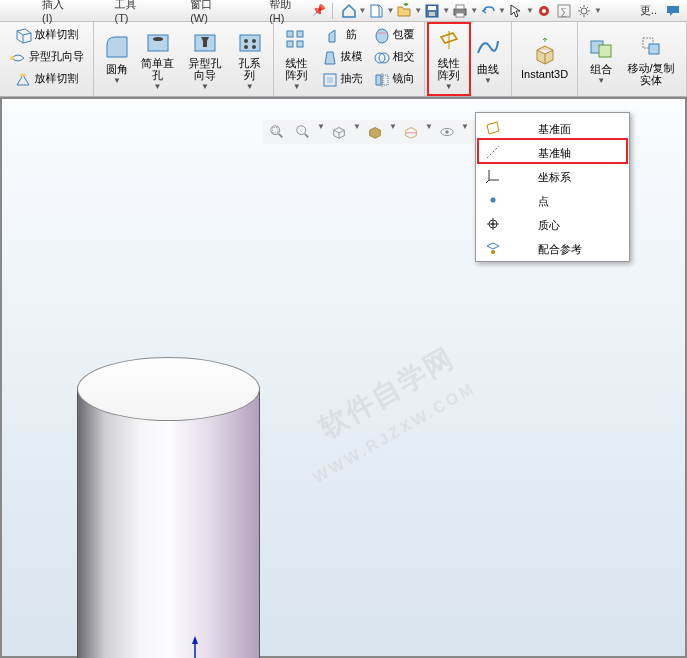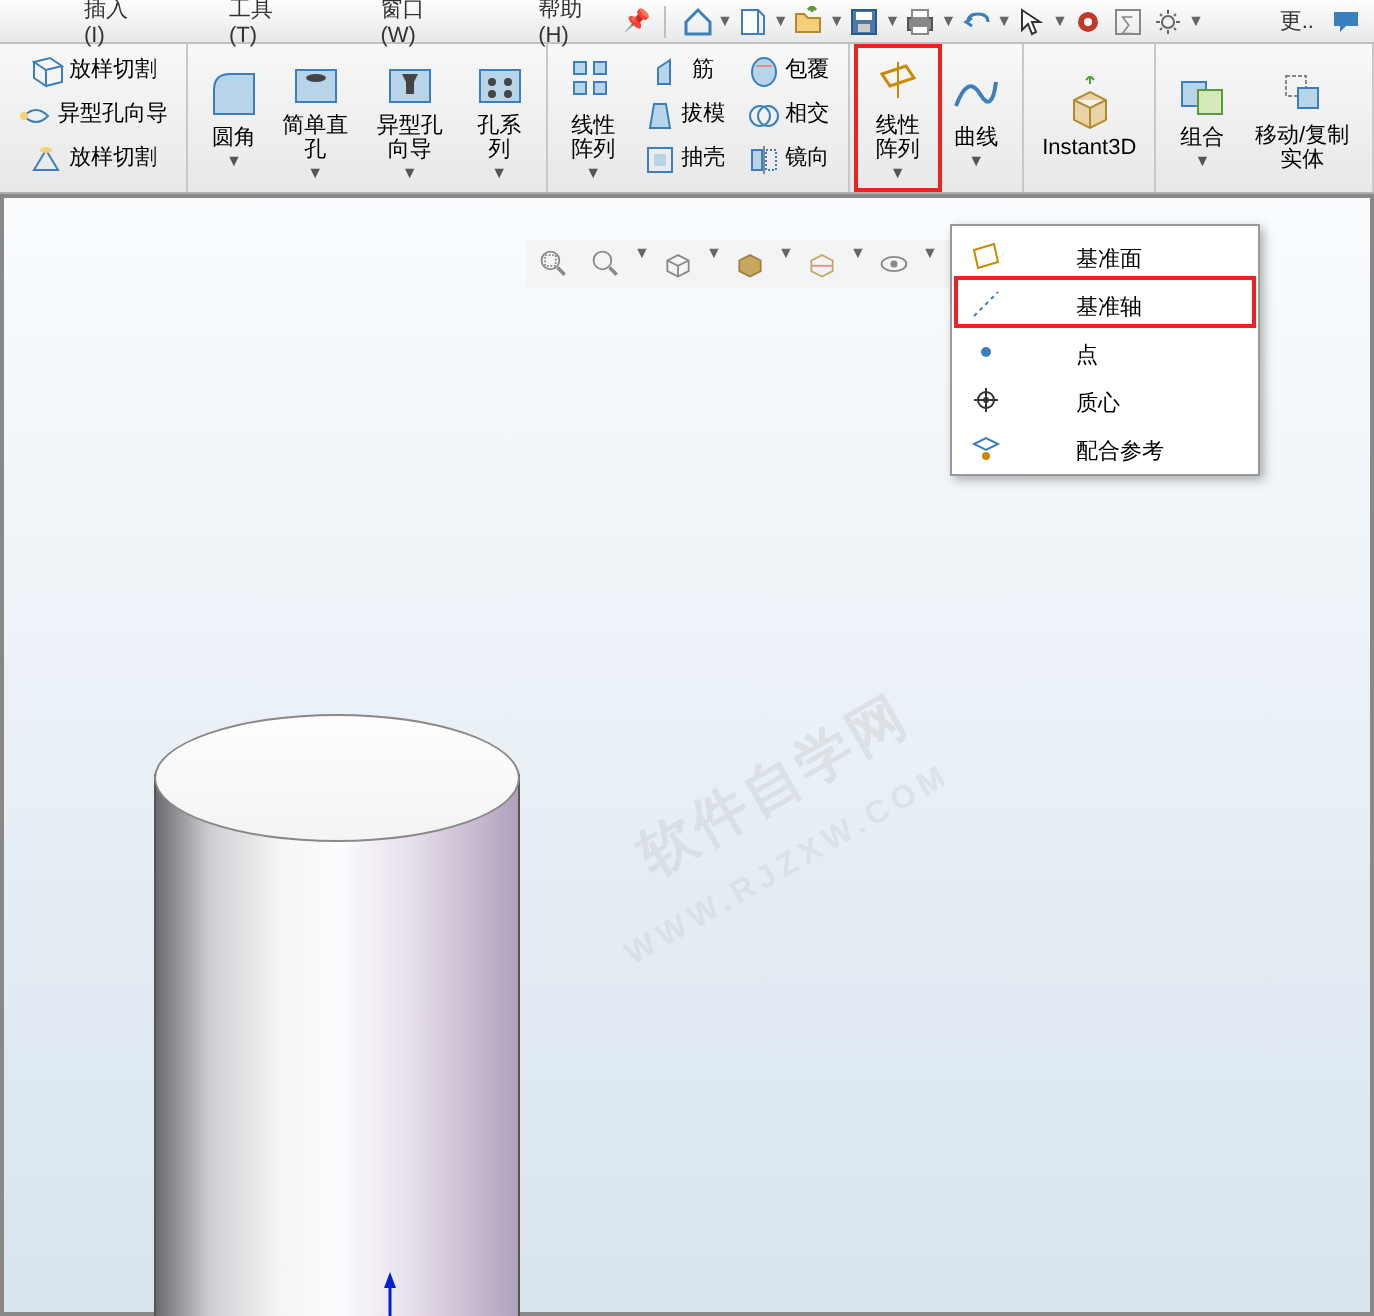--- a/index.html
+++ b/index.html
@@ -428,20 +428,30 @@
       <span class="ico">
         <svg viewBox="0 0 18 18">
           <line x1="3" y1="15" x2="15" y2="3" stroke="#3a80bc" stroke-dasharray="2,2"></line>
         </svg>
       </span>
       <span>基准轴</span>
     </div>
   <div class="dd-item">
       <span class="ico">
         <svg viewBox="0 0 18 18">
+          <line x1="5" y1="13" x2="5" y2="3" stroke="#333"></line>
+          <line x1="5" y1="13" x2="15" y2="13" stroke="#333"></line>
+          <line x1="5" y1="13" x2="2" y2="16" stroke="#333"></line>
+        </svg>
+      </span>
+      <span>坐标系</span>
+    </div>
+  <div class="dd-item">
+      <span class="ico">
+        <svg viewBox="0 0 18 18">
           <circle cx="9" cy="9" r="2.5" fill="#3a80bc"></circle>
         </svg>
       </span>
       <span>点</span>
     </div>
   <div class="dd-item">
       <span class="ico">
         <svg viewBox="0 0 18 18">
           <circle cx="9" cy="9" r="4" fill="none" stroke="#333"></circle>
           <circle cx="9" cy="9" r="1.5" fill="#333"></circle>

